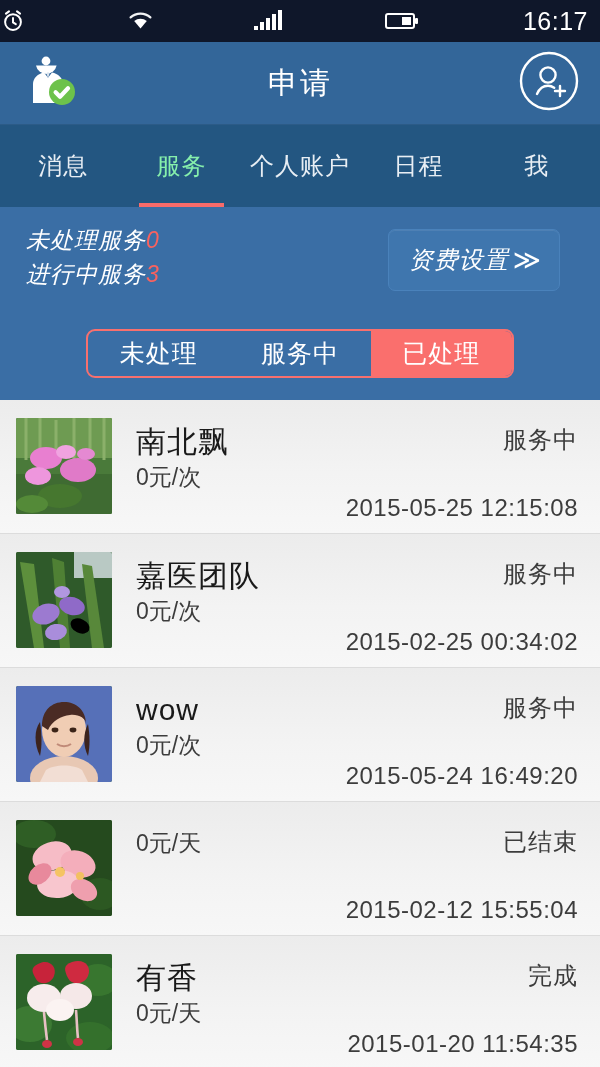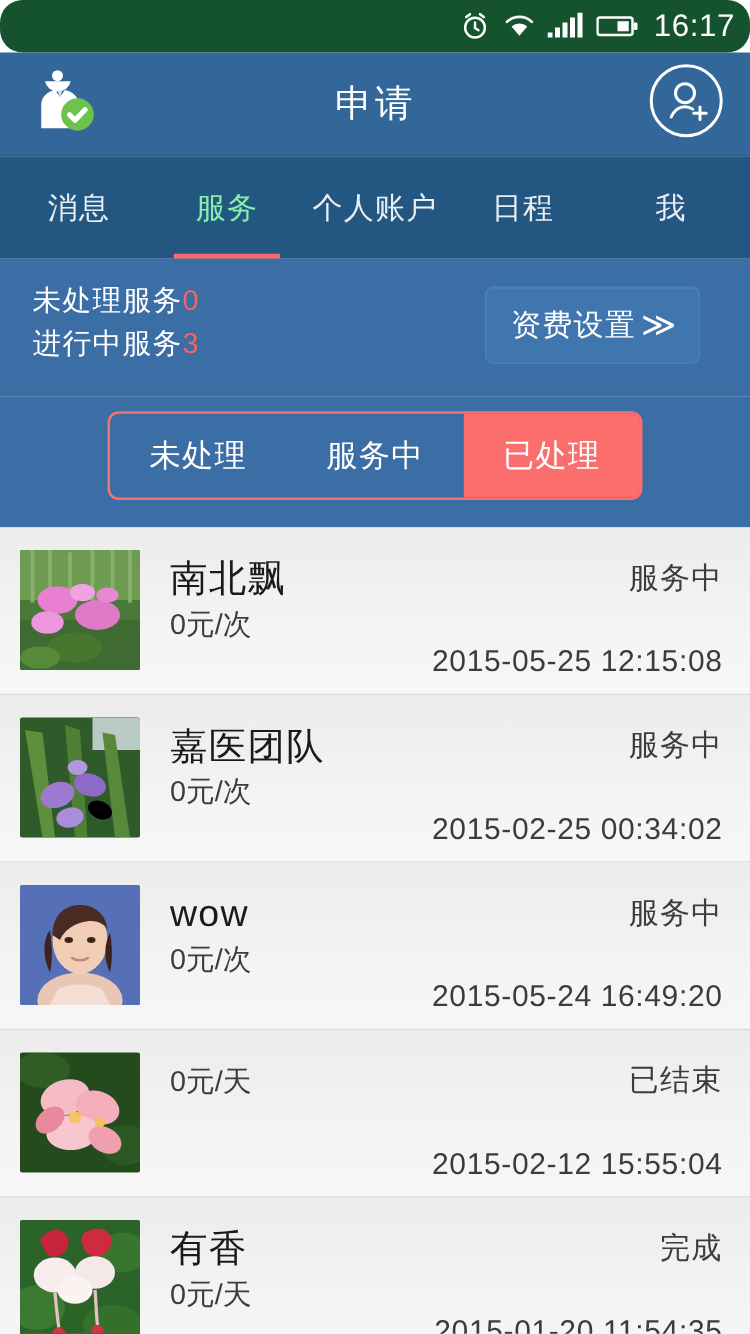--- a/index.html
+++ b/index.html
@@ -5,22 +5,22 @@
   * { box-sizing: border-box; margin: 0; padding: 0; }
   html, body {
     width: 600px; height: 1067px;
     font-family: "Liberation Sans", "DejaVu Sans", sans-serif;
     background: #ffffff; overflow: hidden;
   }
   .phone { position: relative; width: 600px; height: 1067px; overflow: hidden; }
 
   
   .statusbar {
-    height: 42px; background: #14532d; display: flex; align-items: center;
-    justify-content: flex-end; padding-right: 12px; gap: 9px; border-radius: 18px;
+    height: 42px; background: #0f172a; display: flex; align-items: center;
+    justify-content: space-between; padding-right: 12px; gap: 9px;
   }
   .sb-icon { display: inline-flex; align-items: center; }
   .sb-time { color: #fff; font-size: 25px; letter-spacing: .5px; line-height: 1; padding-left: 3px; }
 
   
   .header {
     height: 83px; background: #336699; position: relative;
     display: flex; align-items: center; justify-content: center;
     border-bottom: 1px solid #2c5b87;
   }
@@ -41,36 +41,37 @@
   .tab.active { color: #86efac; }
   .tab.active::after {
     content: ""; position: absolute; left: 14%; right: 14%; bottom: 0;
     height: 4px; background: #f86b6a;
   }
 
   
   .stats {
     background: #3a6ea5; height: 110px; position: relative;
     padding: 16px 0 0 26px;
+    font-style: italic;
   }
   .stat-line { color: #fff; font-size: 23px; line-height: 34px; letter-spacing: 1px; }
   .stat-num { color: #f8625f; }
   .fee-btn {
     position: absolute; right: 40px; top: 22px;
     background: #3f76ae; border: 1px solid #4a82bb; border-radius: 7px;
     color: #fff; font-size: 24px; letter-spacing: 1px;
     padding: 14px 18px 14px 20px; display: flex; align-items: center; gap: 2px;
     box-shadow: 0 1px 0 rgba(255,255,255,.08) inset;
   }
   .chevs { font-size: 27px; line-height: 1; margin-left: 2px; letter-spacing: -6px; padding-right: 6px; }
 
   
   .seg-wrap { background: #3a6ea5; padding: 12px 0 22px 0; display: flex; justify-content: center; }
   .seg {
-    width: 428px; height: 71px; border: 2px solid #f8706e; border-radius: 9px;
+    width: 428px; height: 49px; border: 2px solid #f8706e; border-radius: 9px;
     display: flex; overflow: hidden; background: transparent;
   }
   .seg-item {
     flex: 1; display: flex; align-items: center; justify-content: center;
     color: #ffffff; font-size: 25px; letter-spacing: 1px;
   }
   .seg-item.active { background: #fa6f6d; color: #fff; }
 
   
   .list { background: #ededed; }

